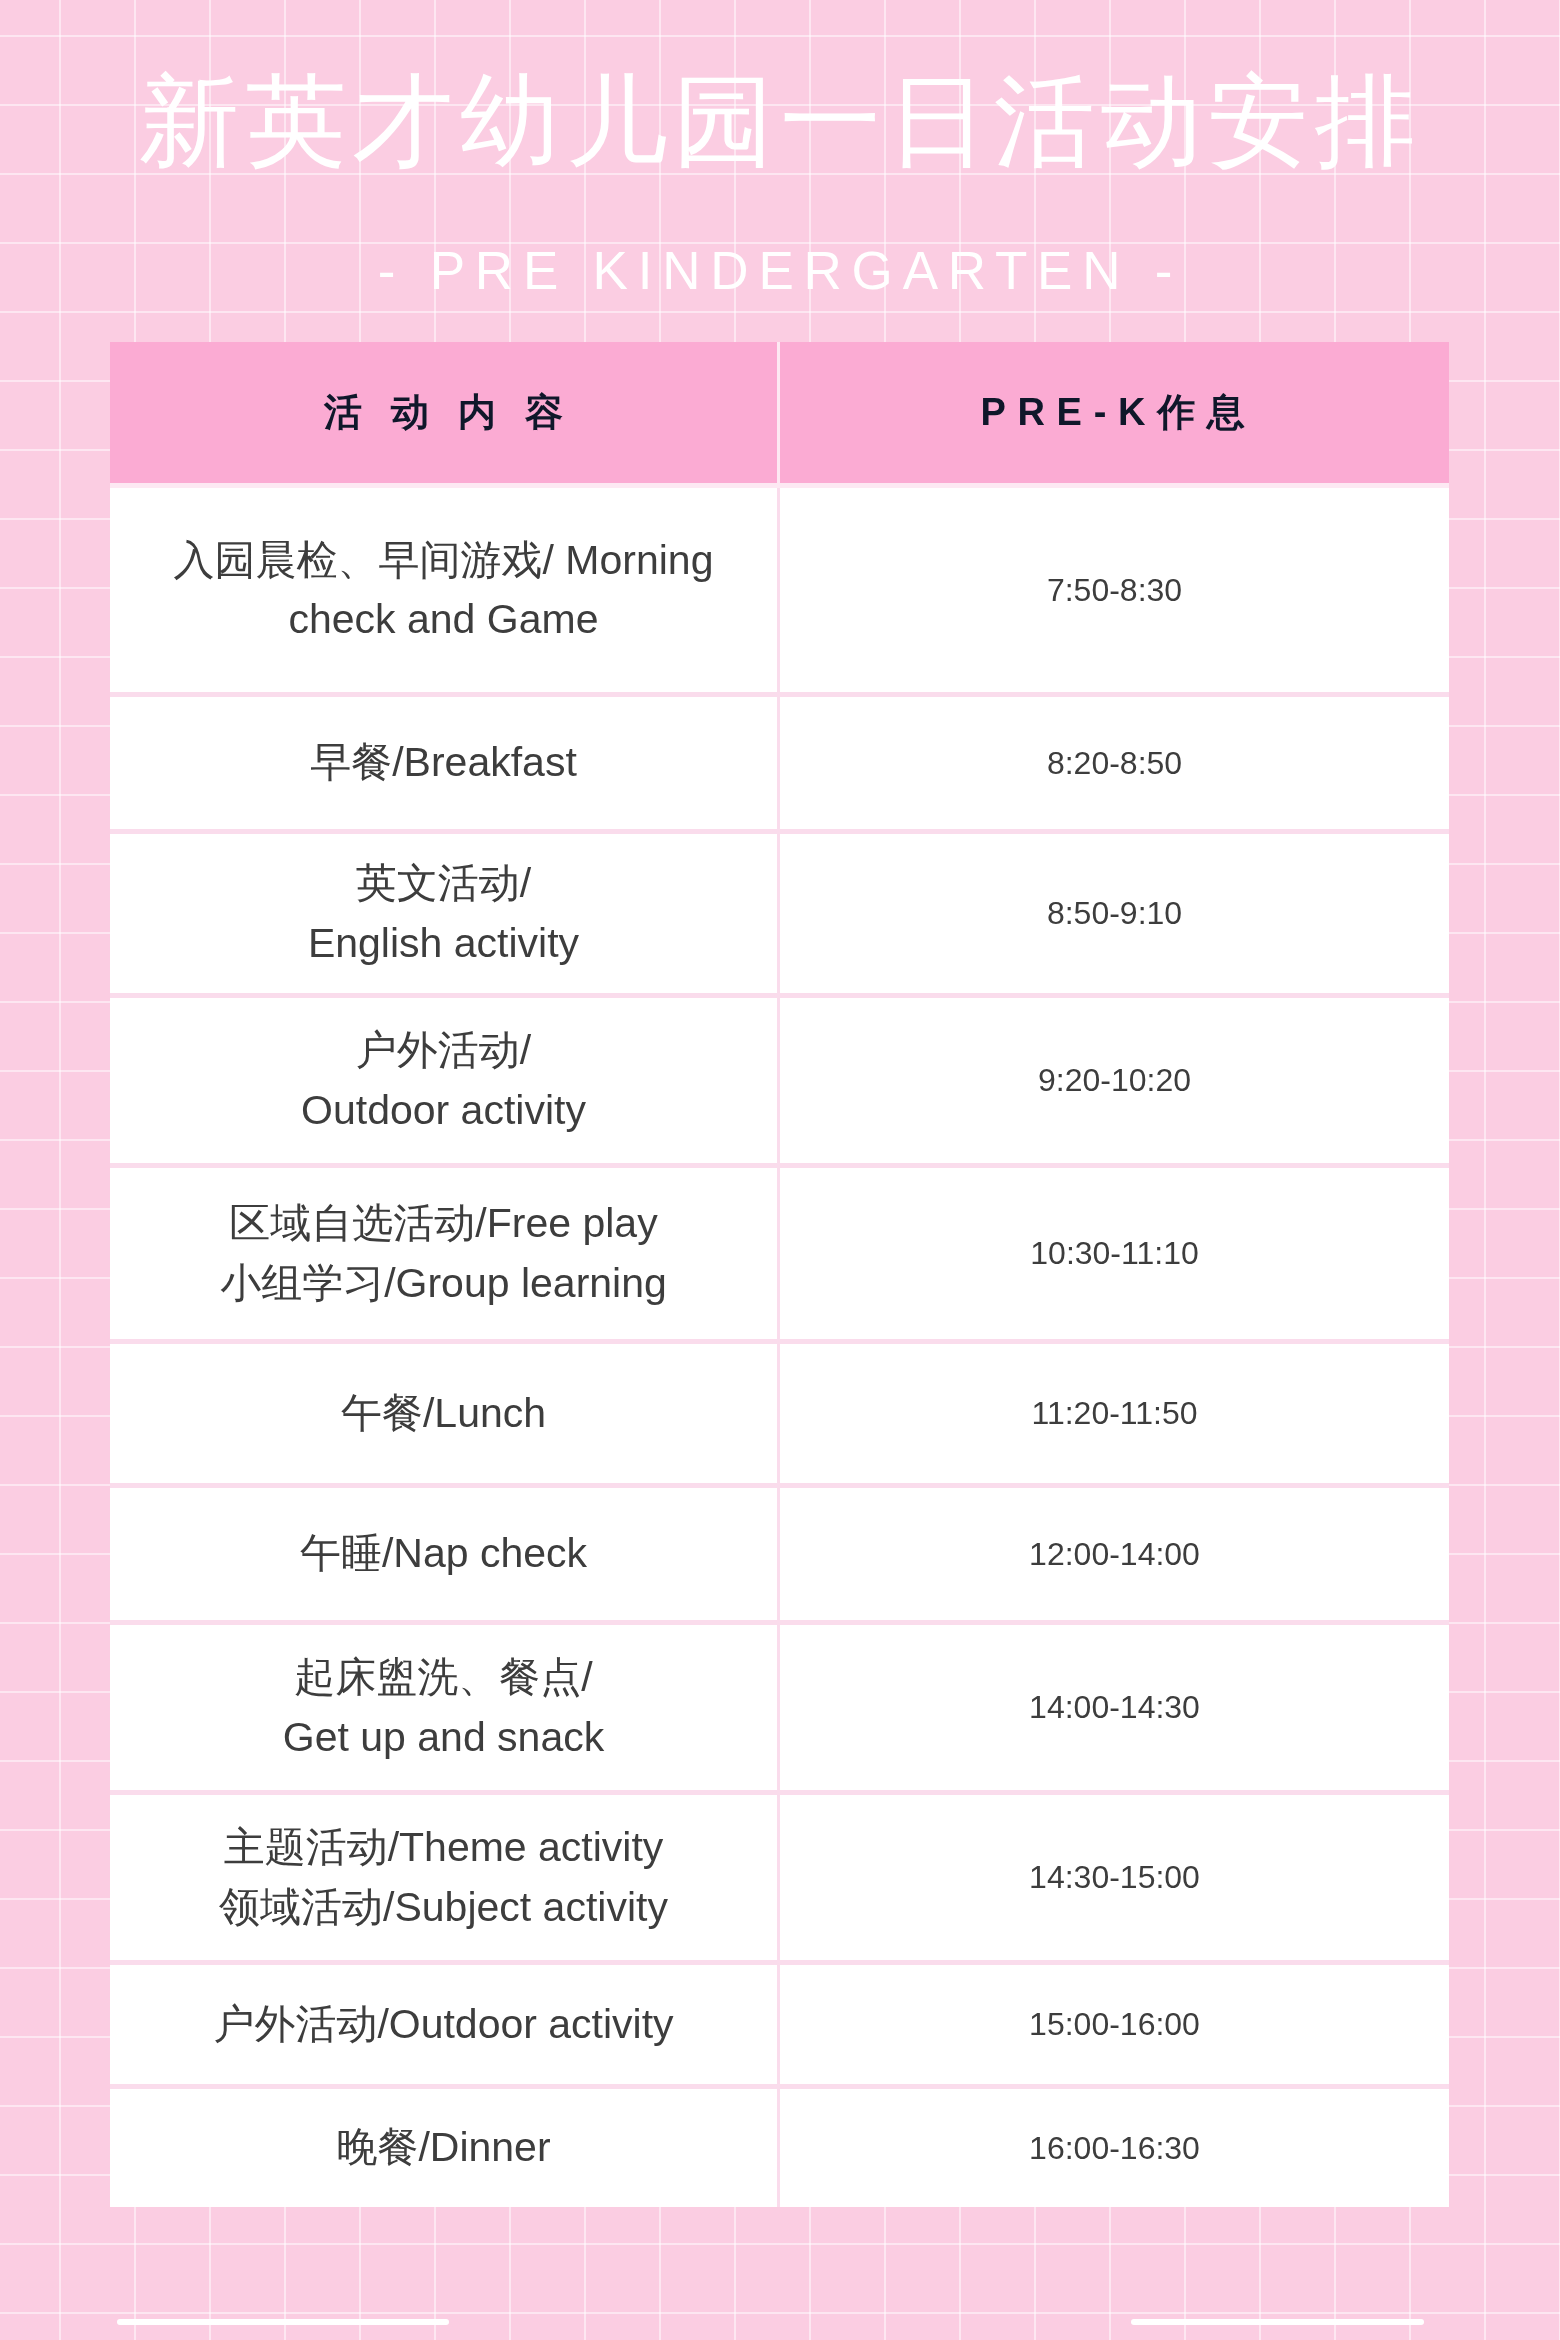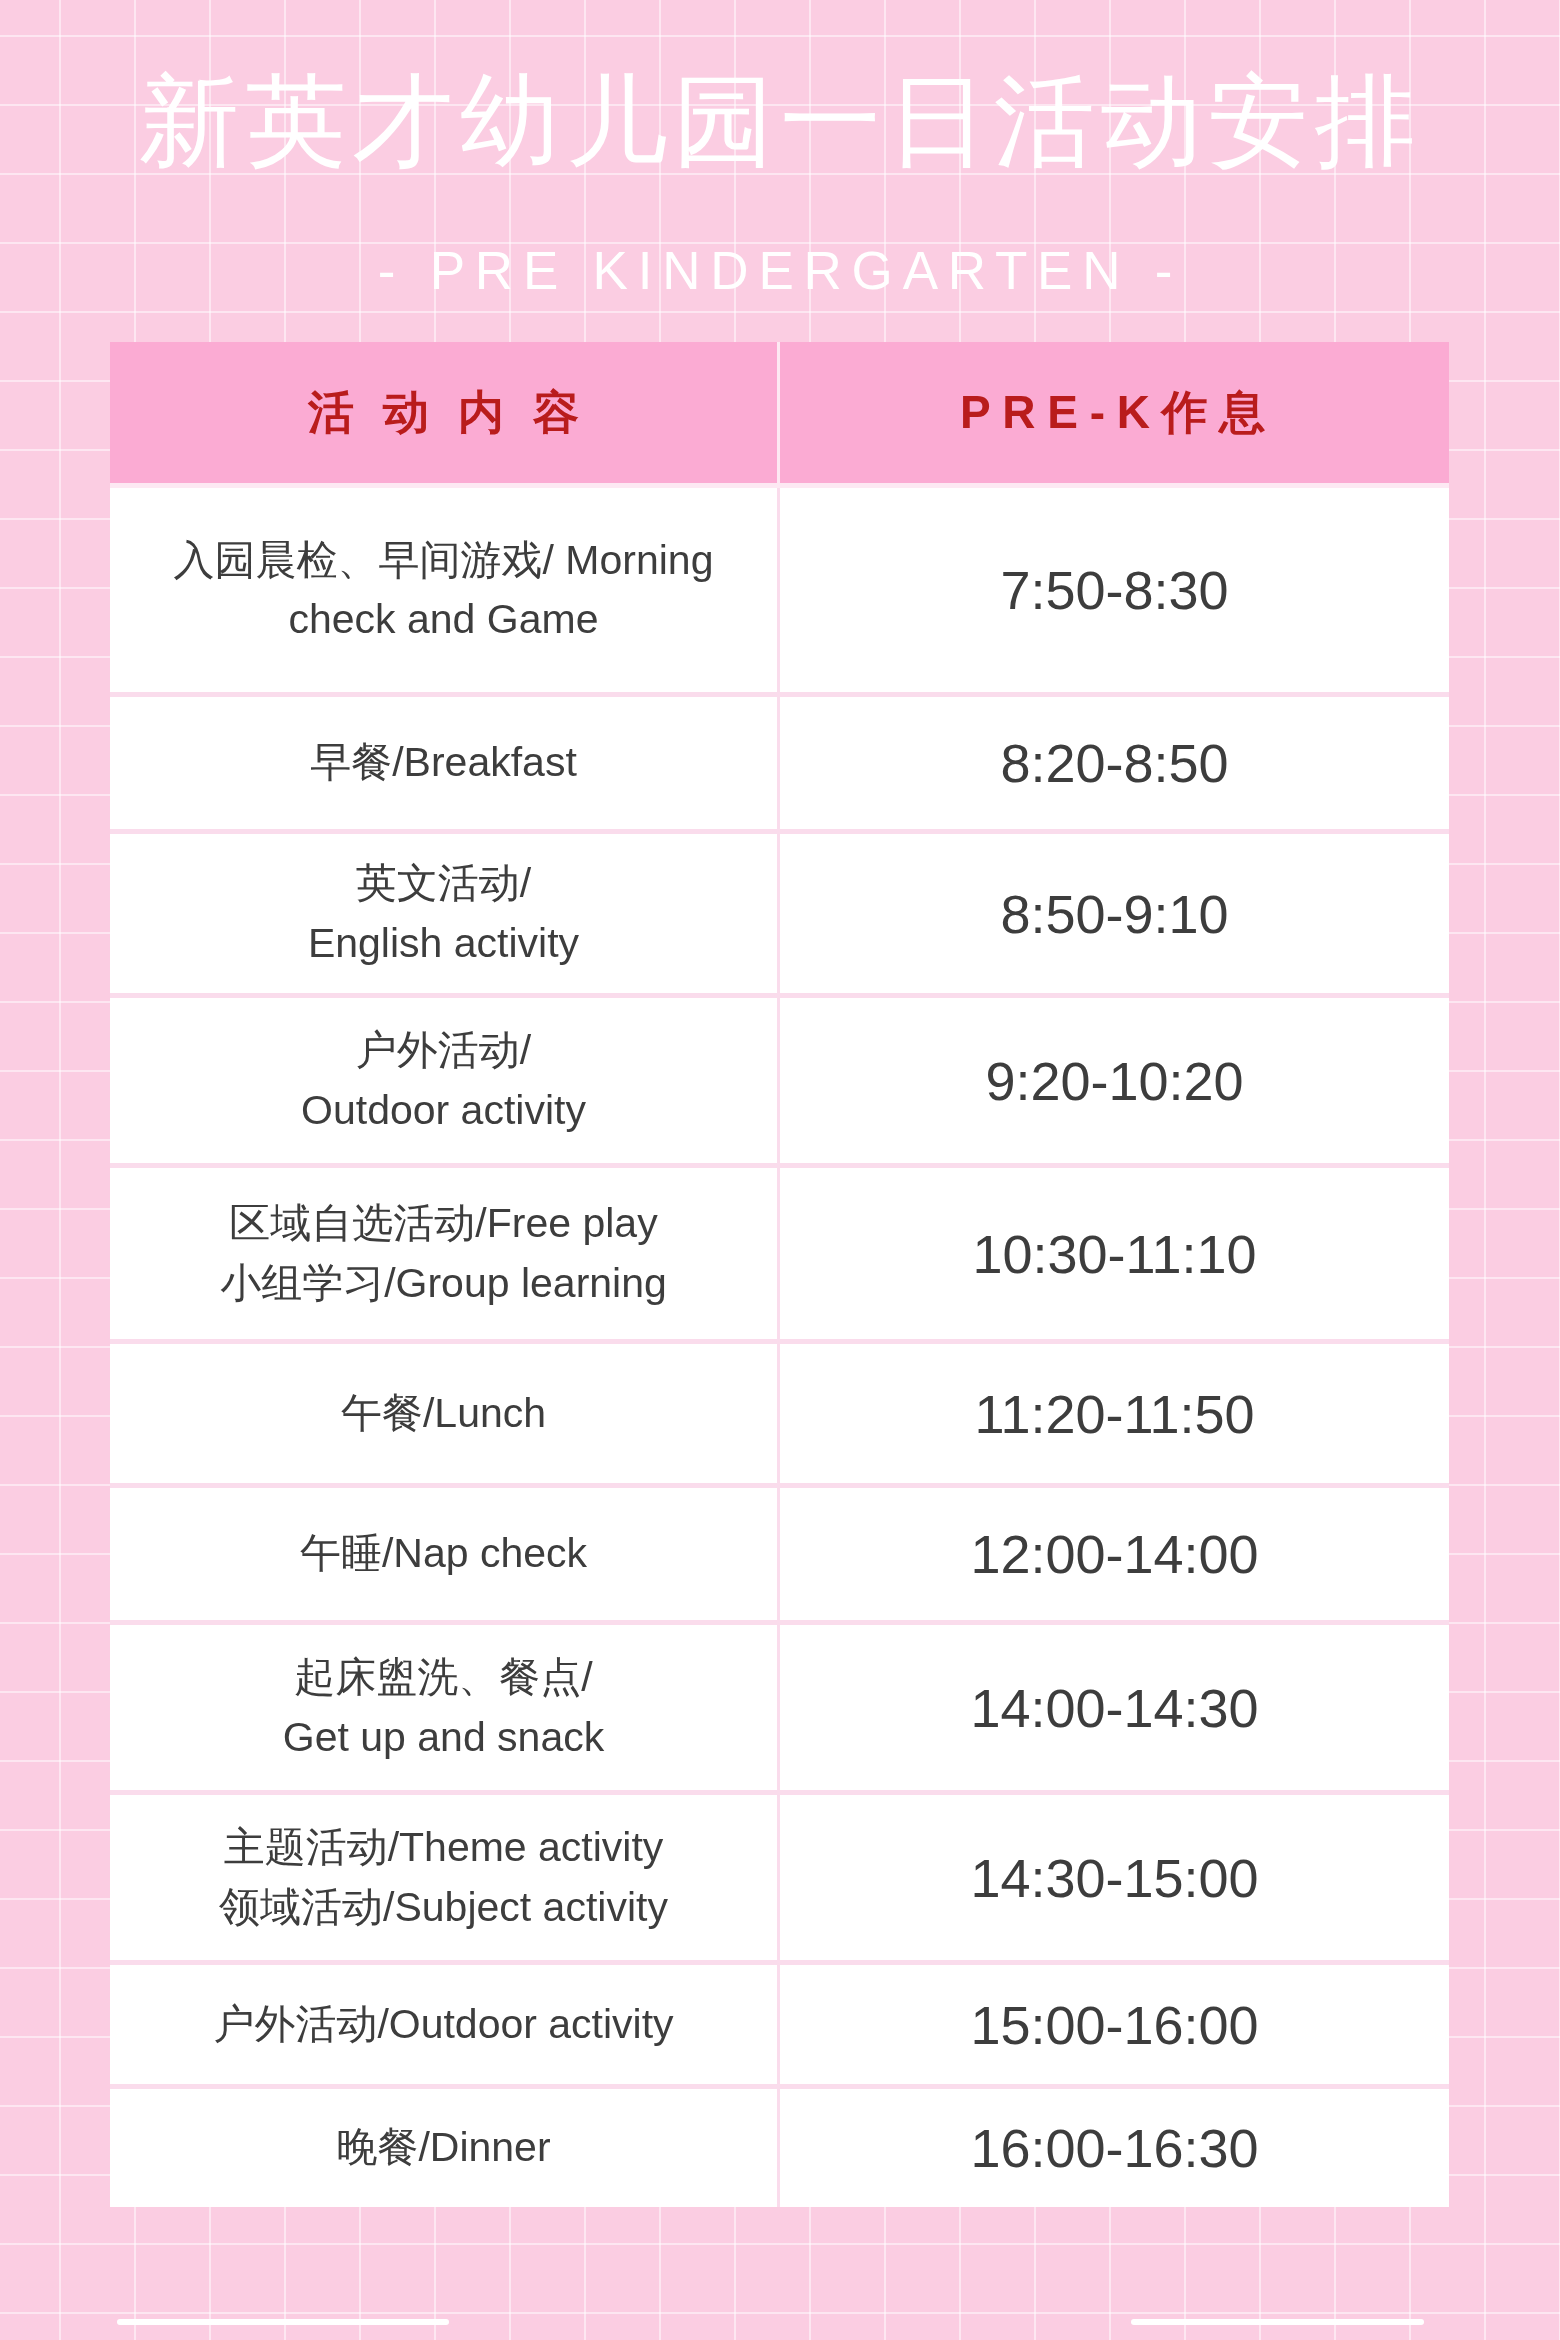--- a/index.html
+++ b/index.html
@@ -48,23 +48,23 @@
   .thead {
     display: flex;
     height: 146px;
     background: #fbabd3;
     border-bottom: 5.9px solid #fde9f3;
   }
   .th {
     display: flex;
     align-items: center;
     justify-content: center;
-    color: #b91c1c;
+    color: #0f172a;
     font-weight: 700;
-    font-size: 46px;
+    font-size: 38px;
   }
   .th-activity {
     width: 670px;
     border-right: 3.9px solid #fde9f3;
     letter-spacing: 29px;
     padding-left: 29px;
   }
   .th-time {
     flex: 1;
     letter-spacing: 11.7px;
@@ -87,21 +87,21 @@
     line-height: 1.45;
   }
   .td-activity .line:empty { display: none; }
 
   .td-time {
     flex: 1;
     display: flex;
     align-items: center;
     justify-content: center;
     color: #3d3d3d;
-    font-size: 54px;
+    font-size: 32px;
   }
 
   .footer-line {
     position: absolute;
     height: 5.9px;
     background: #ffffff;
     border-radius: 2.9px;
     top: 2319px;
   }
   .footer-line.left  { left: 117px;  width: 332px; }

